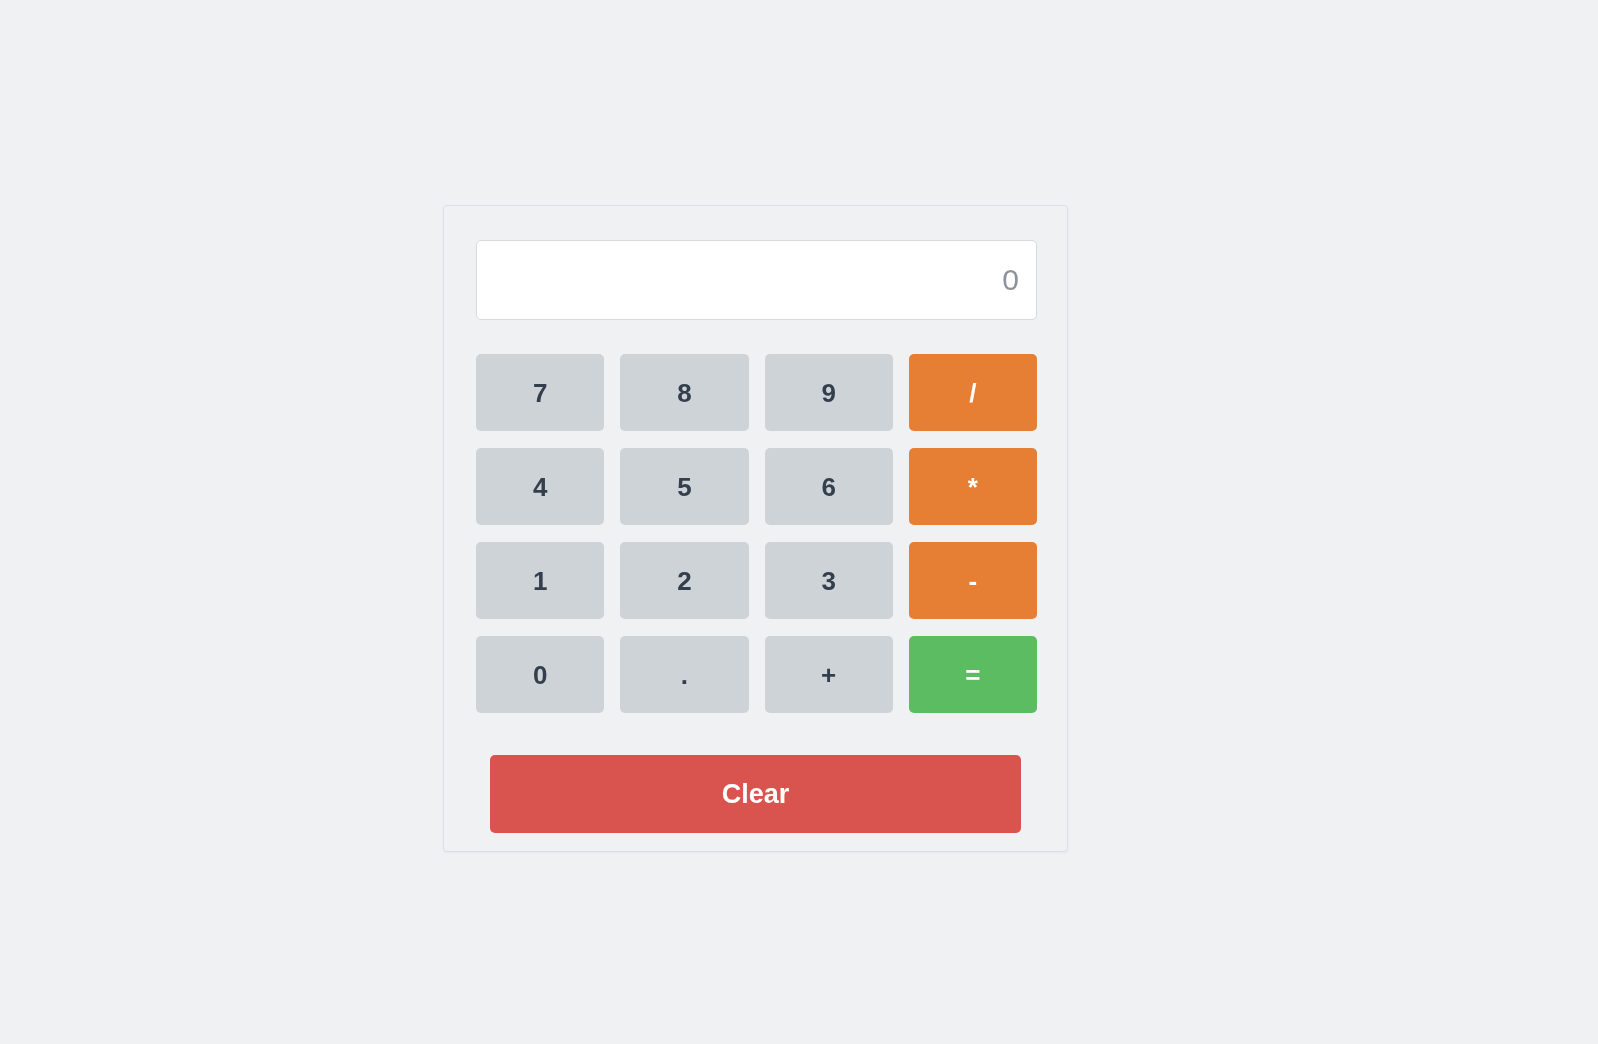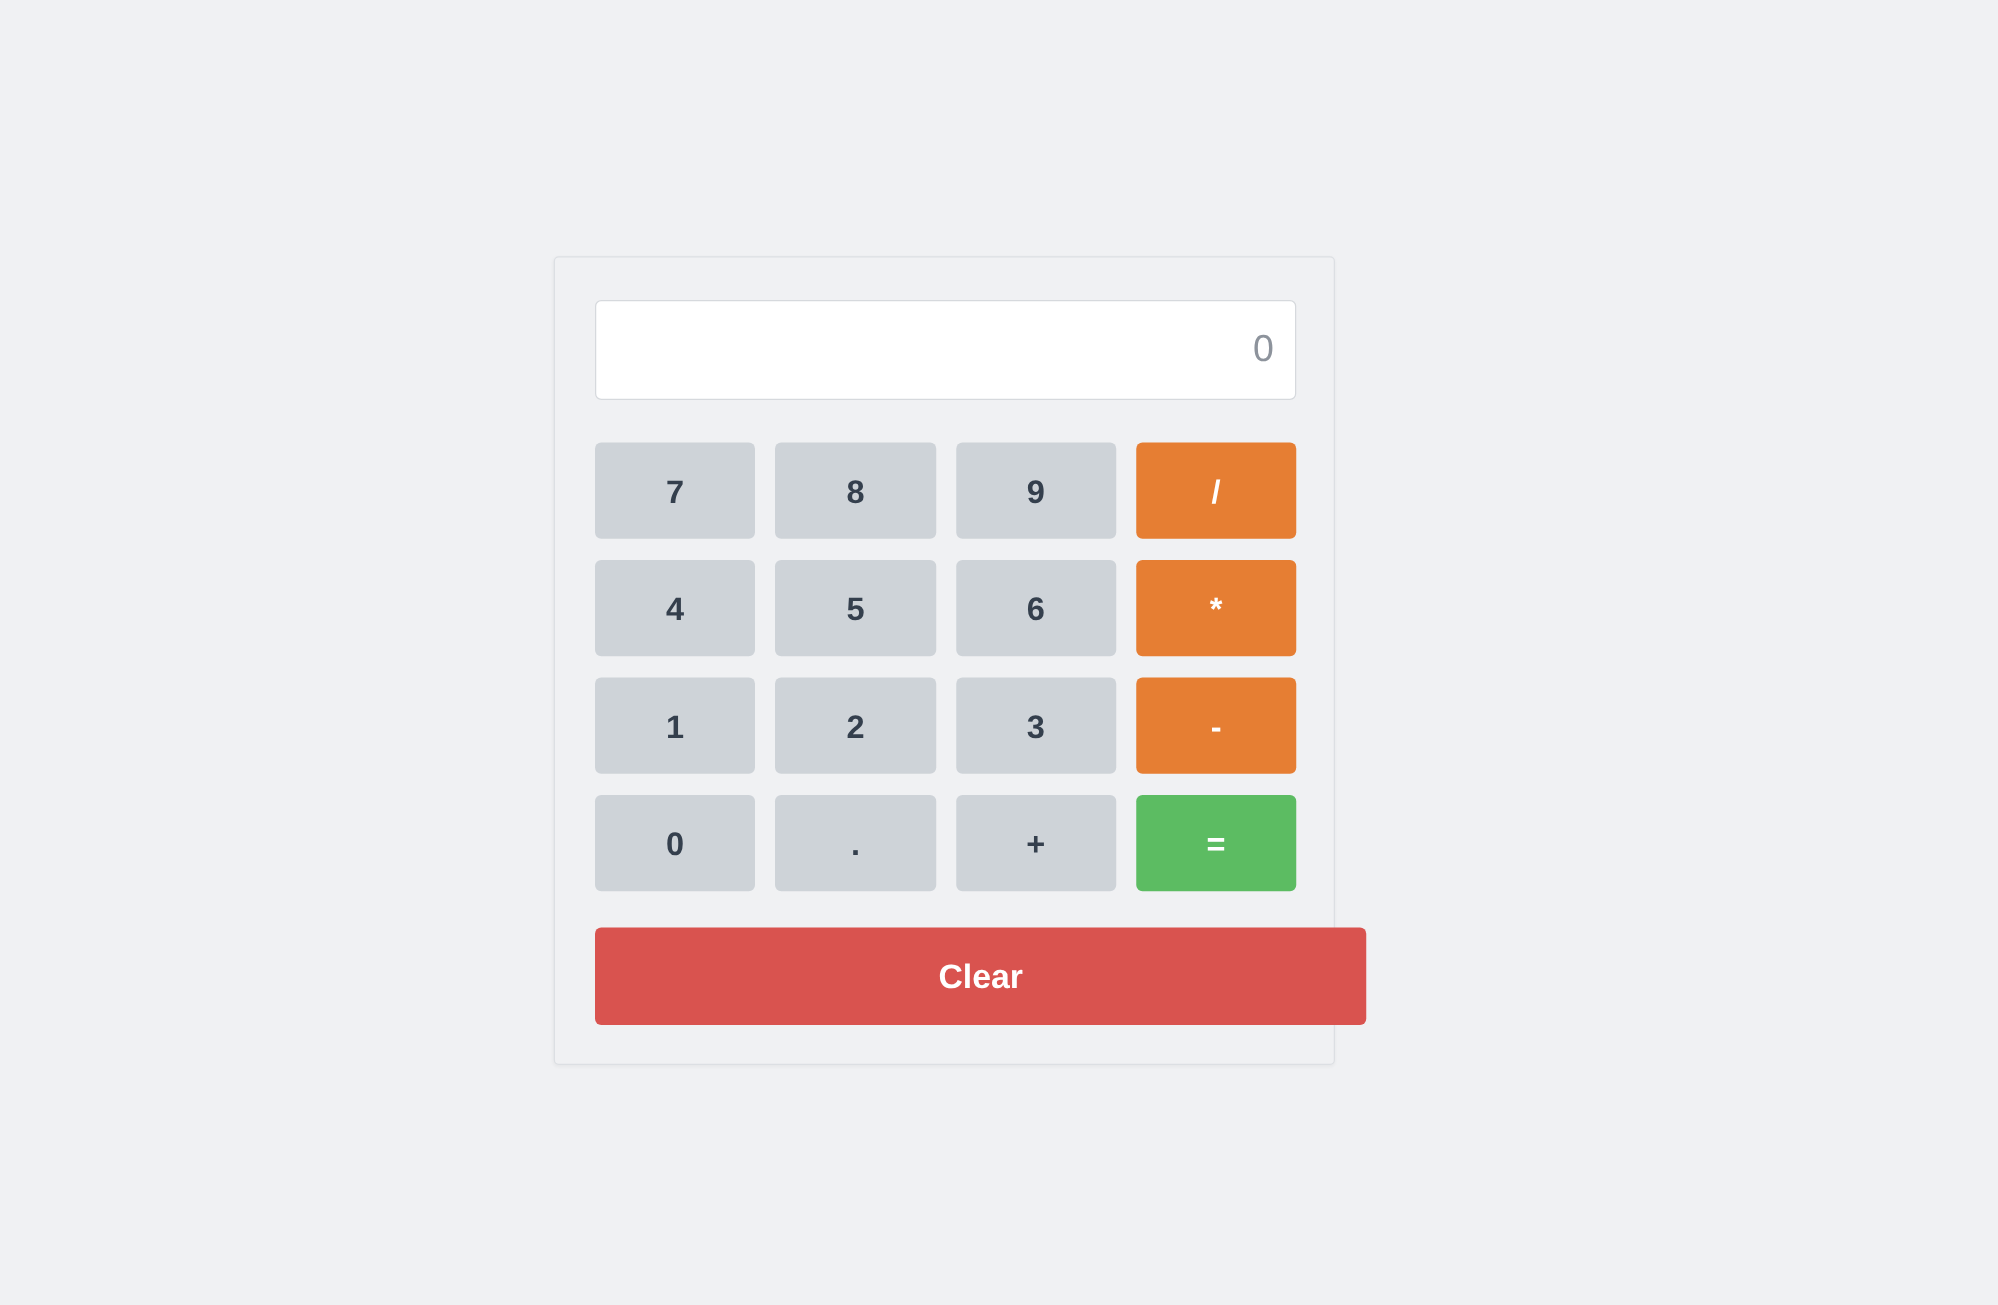--- a/index.html
+++ b/index.html
@@ -87,22 +87,22 @@
     background: #e67e33;
     color: #ffffff;
   }
 
   .key-eq {
     background: #5cbc62;
     color: #ffffff;
   }
 
   #clear-row {
-    width: 617px;
-    margin: 29px auto 0 auto;
+    width: 531px;
+    margin: 42px auto 0 auto;
   }
 
   #clear-button {
     width: 100%;
     height: 78px;
     border: none;
     border-radius: 5px;
     background: #d9534f;
     color: #ffffff;
     font-family: "Liberation Sans", sans-serif;

